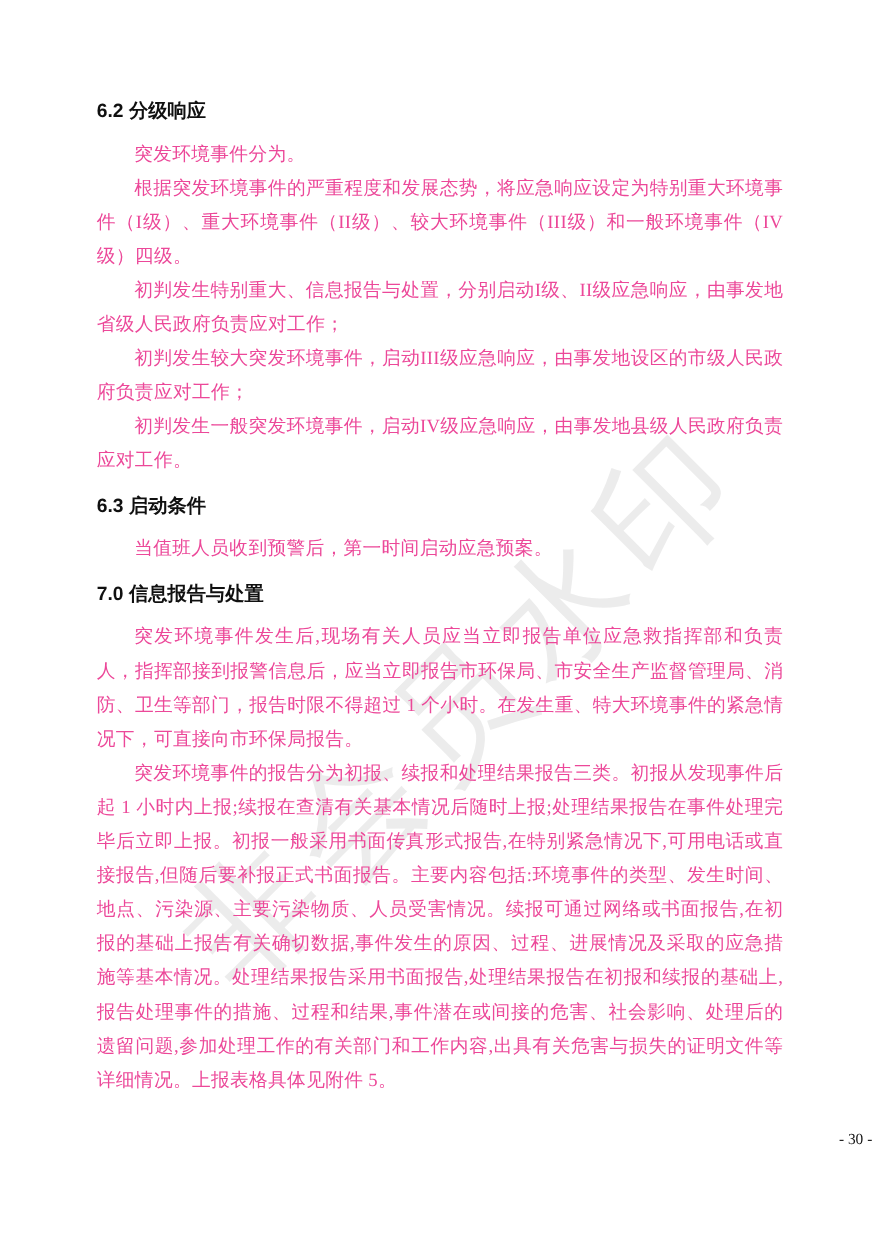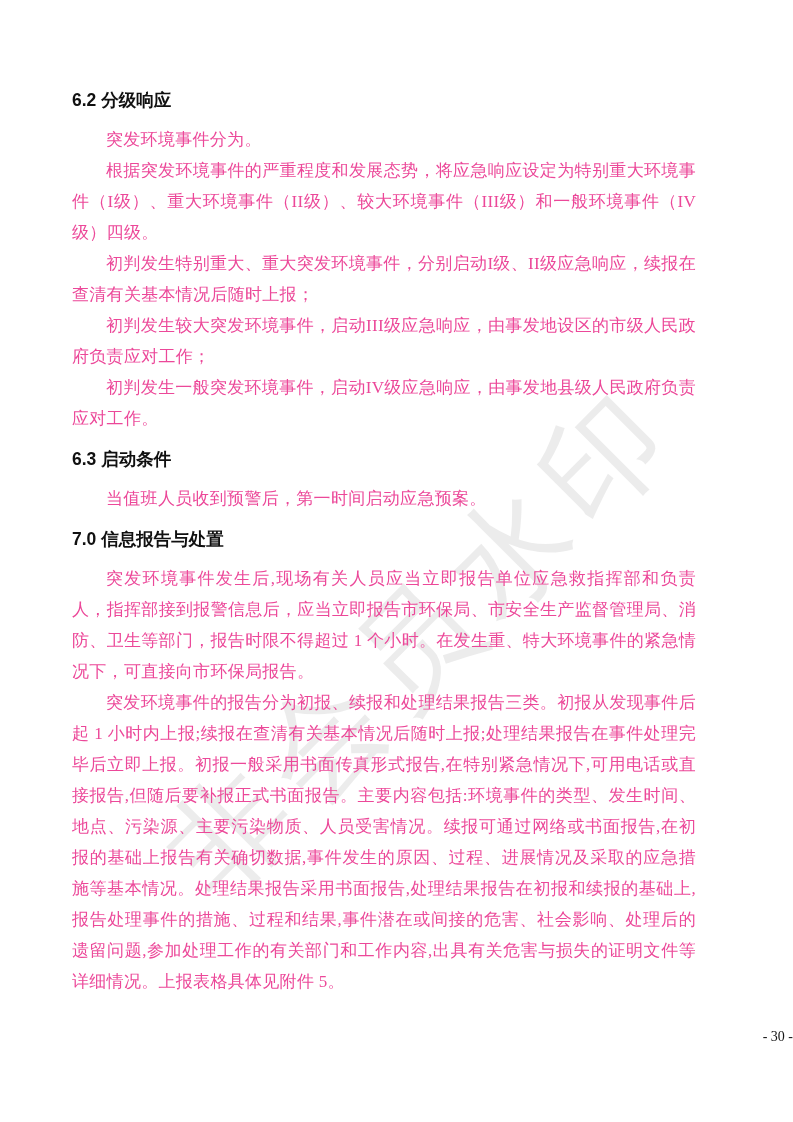--- a/index.html
+++ b/index.html
@@ -26,21 +26,21 @@
     font-weight: 400;
     letter-spacing: 14px;
     white-space: nowrap;
     color: rgba(90, 90, 90, 0.115);
     z-index: 0;
     pointer-events: none;
     user-select: none;
   }
   .content {
     position: absolute;
-    left: 72px;
+    left: 88px;
     top: 88px;
     width: 624px;
     z-index: 1;
   }
   .h-sec {
     font-family: "Liberation Sans", "DejaVu Sans", sans-serif;
     font-size: 17.5px;
     line-height: 25px;
     font-weight: 700;
     color: #101010;
@@ -79,21 +79,21 @@
   <div class="watermark">非会员水印</div>
 
   <div class="content">
 
     <div class="h-sec first">6.2 分级响应</div>
 
     <p class="para">突发环境事件分为。</p>
 
     <p class="para">根据突发环境事件的严重程度和发展态势，将应急响应设定为特别重大环境事件（I级）、重大环境事件（II级）、较大环境事件（III级）和一般环境事件（IV级）四级。</p>
 
-    <p class="para">初判发生特别重大、重大突发环境事件，分别启动I级、II级应急响应，续报在查清有关基本情况后随时上报；</p>
+    <p class="para">初判发生特别重大、信息报告与处置，分别启动I级、II级应急响应，由事发地省级人民政府负责应对工作；</p>
 
     <p class="para">初判发生较大突发环境事件，启动III级应急响应，由事发地设区的市级人民政府负责应对工作；</p>
 
     <p class="para">初判发生一般突发环境事件，启动IV级应急响应，由事发地县级人民政府负责应对工作。</p>
 
     <div class="h-sec">6.3 启动条件</div>
 
     <p class="para">当值班人员收到预警后，第一时间启动应急预案。</p>
 
     <div class="h-sec">7.0 信息报告与处置</div>

